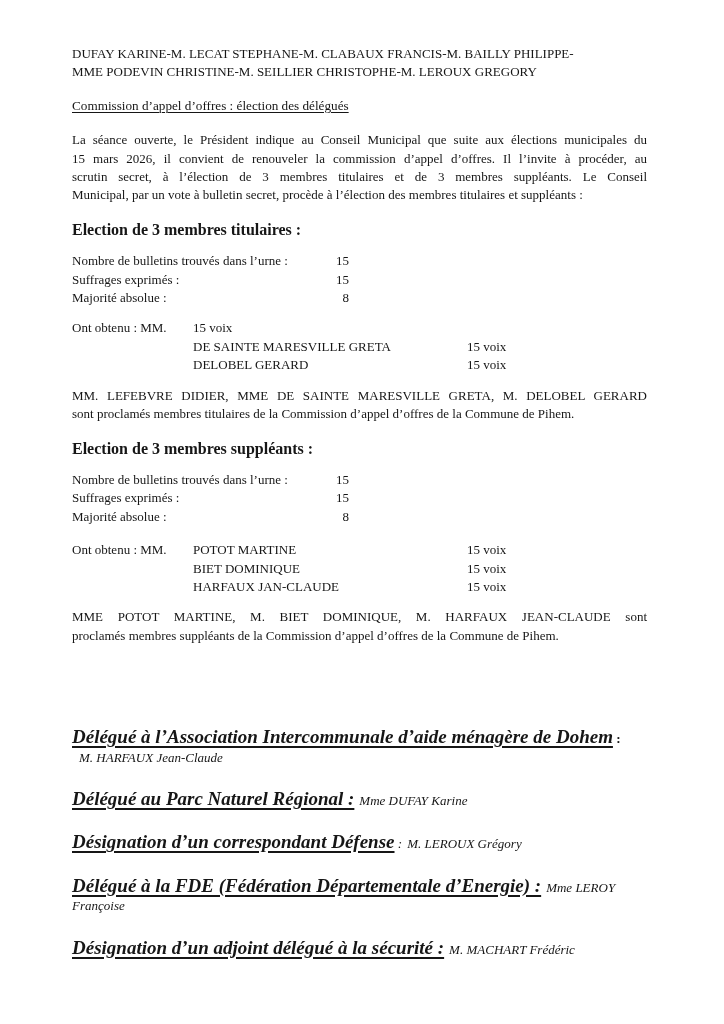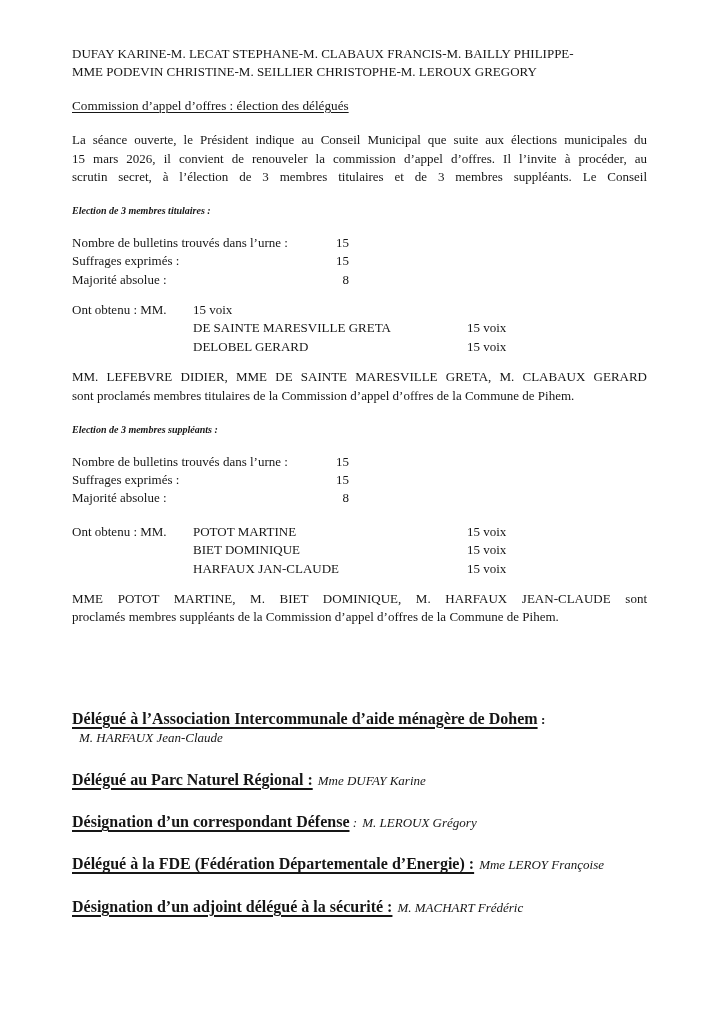--- a/index.html
+++ b/index.html
@@ -28,39 +28,39 @@
     text-decoration: underline;
     text-decoration-thickness: 1.4px;
     text-underline-offset: 2px;
   }
   .para { margin-top: 16px; }
   .jline { text-align: justify; text-align-last: justify; }
   .jlast { text-align: left; }
   .sub-heading {
     margin-top: 16px;
     font-weight: bold;
-    font-style: italic;
-    font-size: 10px;
+    font-size: 16px;
   }
   .stats { margin-top: 13px; }
   .stat-row { width: 277px; display: flex; }
   .stat-label { flex: 1; }
   .stat-value { text-align: right; min-width: 30px; }
   .results { margin-top: 12px; }
   .result-row {
     display: grid;
     grid-template-columns: 121px 274px auto;
   }
   .procl { margin-top: 12px; }
   .delegates { margin-top: 83px; }
   .delegate { margin-top: 23px; }
   .delegate.first { margin-top: 0; }
   .d-title {
     font-weight: bold;
-    font-size: 16px;
+    font-style: italic;
+    font-size: 19px;
     text-decoration: underline;
     text-decoration-thickness: 1.5px;
     text-underline-offset: 2.5px;
   }
   .d-sep { font-weight: bold; font-size: 13.2px; }
   .d-sep.plain { font-weight: normal; font-style: italic; }
   .d-value { font-style: italic; margin-left: 7px; }
   .d-value.inline { display: inline; margin-left: 5px; }
 </style>
 </head>
@@ -72,20 +72,21 @@
     <div class="line">DUFAY KARINE-M. LECAT STEPHANE-M. CLABAUX FRANCIS-M. BAILLY PHILIPPE-</div>
     <div class="line">MME PODEVIN CHRISTINE-M. SEILLIER CHRISTOPHE-M. LEROUX GREGORY</div>
   </div>
 
   <div class="sec-title">Commission d’appel d’offres : élection des délégués</div>
 
   <div class="para">
     <div class="jline">La séance ouverte, le Président indique au Conseil Municipal que suite aux élections municipales du</div>
     <div class="jline">15 mars 2026, il convient de renouveler la commission d’appel d’offres. Il l’invite à procéder, au</div>
     <div class="jline">scrutin secret, à l’élection de 3 membres titulaires et de 3 membres suppléants. Le Conseil</div>
+    <div class="jlast">Municipal, par un vote à bulletin secret, procède à l’élection des membres titulaires et suppléants :</div>
   </div>
 
   <div class="sub-heading">Election de 3 membres titulaires :</div>
 
   <div class="stats">
     <div class="stat-row">
       <span class="stat-label">Nombre de bulletins trouvés dans l’urne :</span>
       <span class="stat-value">15</span>
     </div>
     <div class="stat-row">
@@ -109,21 +110,21 @@
       <span class="col-votes">15 voix</span>
     </div>
     <div class="result-row">
       <span class="col-label"></span>
       <span class="col-name">DELOBEL GERARD</span>
       <span class="col-votes">15 voix</span>
     </div>
   </div>
 
   <div class="para procl">
-    <div class="jline">MM. LEFEBVRE DIDIER, MME DE SAINTE MARESVILLE GRETA, M. CLABAUX GERARD</div>
+    <div class="jline">MM. LEFEBVRE DIDIER, MME DE SAINTE MARESVILLE GRETA, M. DELOBEL GERARD</div>
     <div class="jlast">sont proclamés membres titulaires de la Commission d’appel d’offres de la Commune de Pihem.</div>
   </div>
 
   <div class="sub-heading">Election de 3 membres suppléants :</div>
 
   <div class="stats">
     <div class="stat-row">
       <span class="stat-label">Nombre de bulletins trouvés dans l’urne :</span>
       <span class="stat-value">15</span>
     </div>

